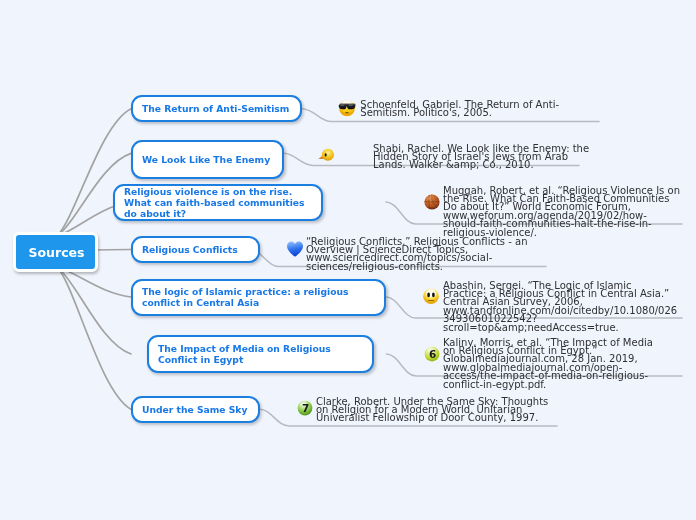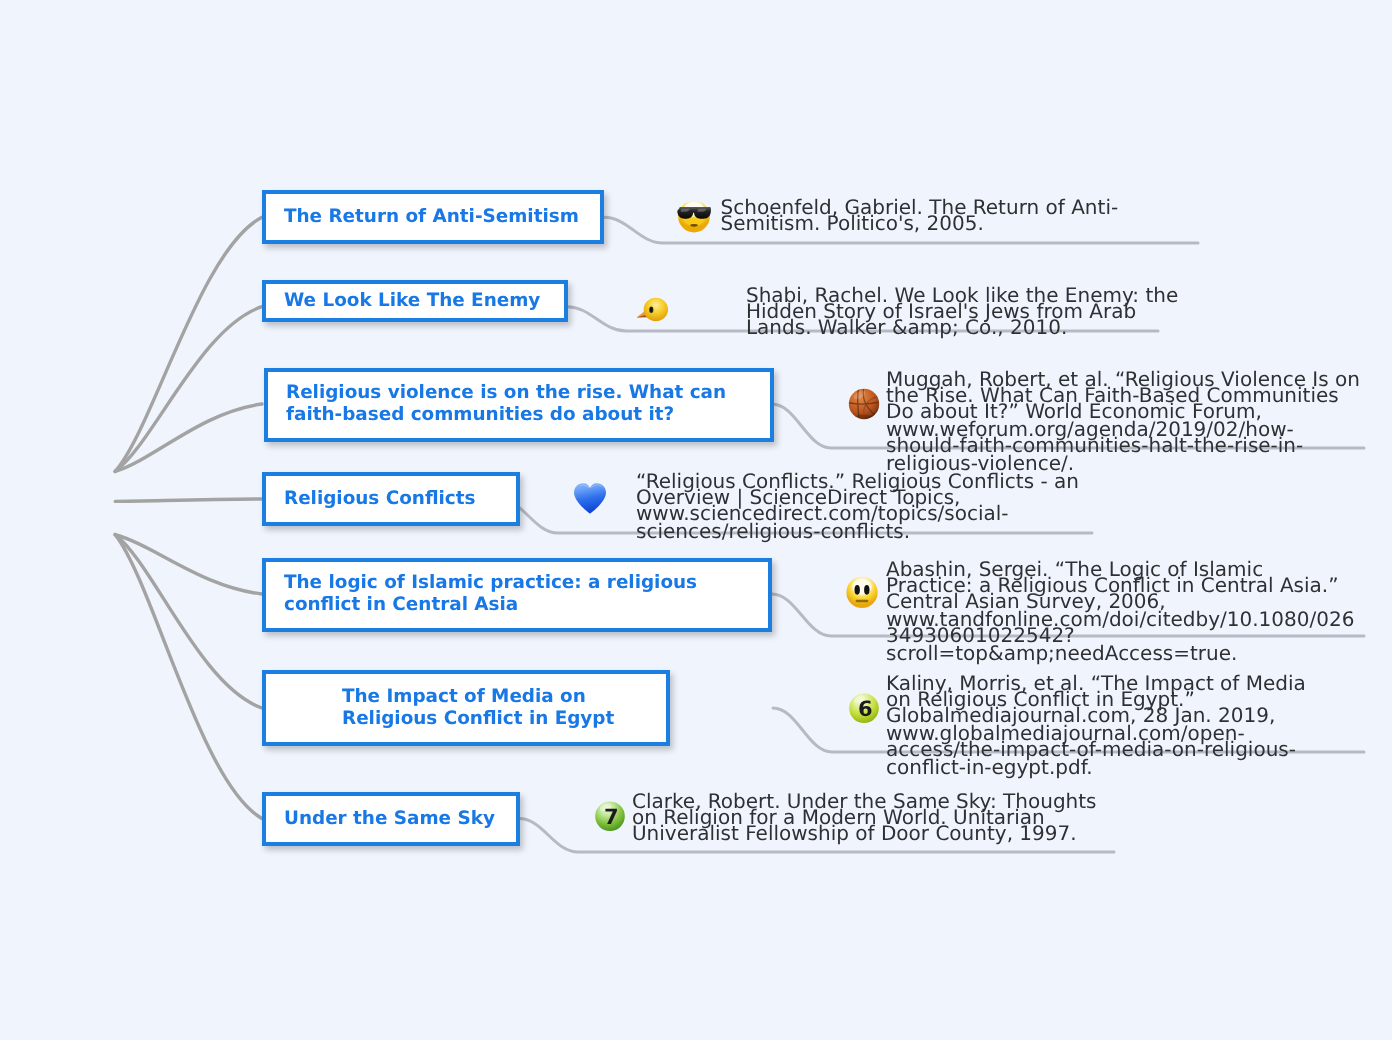--- a/index.html
+++ b/index.html
@@ -3,21 +3,21 @@
 <meta charset="utf-8">
 <style>
   html,body{margin:0;padding:0;}
   body{width:696px;height:520px;background:#f0f4fd;font-family:"DejaVu Sans",sans-serif;overflow:hidden;}
   #root{position:relative;width:696px;height:520px;}
   svg.links{position:absolute;left:0;top:0;width:696px;height:520px;pointer-events:none;}
   .node{position:absolute;box-sizing:border-box;}
   .root-node{background:#1e96ec;border-radius:6px;color:#fff;
      font-weight:bold;font-size:12.5px;display:flex;align-items:center;justify-content:center;
      border:3px solid #fff;box-shadow:1px 2px 3px rgba(0,0,0,.26);}
-  .topic{background:#fff;border:2px solid #1a7fe0;border-radius:0;color:#1878e6;
+  .topic{background:#fff;border:2px solid #1a7fe0;border-radius:11px;color:#1878e6;
      font-weight:bold;font-size:9.2px;display:flex;align-items:center;
      box-shadow:1.5px 2px 3px rgba(0,0,0,.22);line-height:11px;box-sizing:border-box;}
   .topic .lbl{padding-left:9px;padding-right:9px;position:relative;top:0px;}
   .srcrow{position:absolute;display:flex;align-items:flex-start;}
   .srcicon{width:18px;height:18px;flex:0 0 18px;line-height:0;}
   .srctext{font-size:10px;color:#2f3033;line-height:8.4px;}
 </style>
 </head>
 <body>
 
@@ -36,38 +36,41 @@
         <path d="M302,108.65 C314,108.65 319.5,121.5 331.5,121.5 L599,121.5"></path>
         <path d="M283.5,153.35 C295.5,153.35 301,165.5 313,165.5 L579,165.5"></path>
         <path d="M386,202 C398,202 403.5,224 415.5,224 L682,224"></path>
         <path d="M249.5,249.5 C261.5,249.5 267,266.5 279,266.5 L546,266.5"></path>
         <path d="M386,297 C398,297 403.5,318 415.5,318 L682,318"></path>
         <path d="M386.5,354 C398.5,354 404,376 416,376 L682,376"></path>
         <path d="M259.5,409.25 C271.5,409.25 277,426 289,426 L557,426"></path>
       </g>
   </svg>
 
+  <div class="node root-node" style="left:13.3px;top:231.6px;width:85.2px;height:40px;">
+    <span style="position:relative;top:0.9px;left:0.6px;">Sources</span>
+  </div>
 
   <div id="topics">
       <div class="node topic" style="left: 131px; top: 95.4px; width: 171px; height: 26.5px;">
         <span class="lbl">The Return of Anti-Semitism</span>
       </div>
-      <div class="node topic" style="left: 131px; top: 139.9px; width: 152.5px; height: 21px;">
+      <div class="node topic" style="left: 131px; top: 139.9px; width: 152.5px; height: 39px;">
         <span class="lbl">We Look Like The Enemy</span>
       </div>
-      <div class="node topic" style="left: 132px; top: 183.5px; width: 255px; height: 37px;">
+      <div class="node topic" style="left: 113px; top: 183.5px; width: 210px; height: 37px;">
         <span class="lbl">Religious violence is on the rise. What can faith-based communities do about it?</span>
       </div>
       <div class="node topic" style="left: 131px; top: 236px; width: 129px; height: 27px;">
         <span class="lbl">Religious Conflicts</span>
       </div>
       <div class="node topic" style="left: 131px; top: 278.5px; width: 255px; height: 37px;">
         <span class="lbl">The logic of Islamic practice: a religious conflict in Central Asia</span>
       </div>
-      <div class="node topic" style="left: 131px; top: 335px; width: 204px; height: 38px; padding-left: 29px;">
+      <div class="node topic" style="left: 147px; top: 335px; width: 227px; height: 38px;">
         <span class="lbl">The Impact of Media on Religious Conflict in Egypt</span>
       </div>
       <div class="node topic" style="left: 131px; top: 396px; width: 128.5px; height: 26.5px;">
         <span class="lbl">Under the Same Sky</span>
       </div>
     </div>
   <div id="sources">
       <div class="srcrow" style="left: 337.6px; top: 100.5px;">
         <span class="srcicon" style="margin-top: -1.3px;"><svg viewBox="0 0 36 36" width="18" height="18">
         <defs>
@@ -129,21 +132,21 @@
           <path d="M12.4 2.0C11.7 8.4 11.5 13.8 11.8 18.6c.25 5.8 .8 10.4 1.6 15.4" stroke-width="1.4"></path>
           <path d="M1.5 16.4c4.6 1.0 9.2 1.6 13.9 1.7 5.9.1 11.8-.6 17.2-1.8" stroke-width="1.4"></path>
           <path d="M17.6 1.8c-.6 5.2-.3 9.2 .7 12.4 1.6 5.2 5.2 10.2 11.6 15.8" stroke-width="1.2"></path>
           <path d="M34.5 9.4c-5.6 1.6-9.5 3.5-12.2 6.1-2.8 2.7-4.3 6.2-4.7 10.6" stroke-width="1.1" opacity=".55"></path>
         </g>
         <ellipse cx="13.5" cy="9.0" rx="6.6" ry="3.2" fill="#fff" opacity=".14" transform="rotate(-30 13.5 9.0)"></ellipse>
         <ellipse cx="17.2" cy="30.2" rx="6.8" ry="1.6" fill="#2e1407" opacity=".28"></ellipse>
       </svg></span>
         <span class="srctext" style="width: 238px; margin-left: 2.5px;">Muggah, Robert, et al. “Religious Violence Is on the Rise. What Can Faith-Based Communities Do about It?” World Economic Forum, www.weforum.org/agenda/2019/02/how-should-faith-communities-halt-the-rise-in-religious-violence/.</span>
       </div>
-      <div class="srcrow" style="left: 286.2px; top: 237.5px; gap: 12px;">
+      <div class="srcrow" style="left: 286.2px; top: 237.5px;">
         <span class="srcicon" style="margin-top: 2.7px;"><svg viewBox="0 0 36 36" width="18" height="18">
         <defs>
               <linearGradient id="g4" x1="0.1" y1="0" x2="0.32" y2="1">
           <stop offset="0%" stop-color="#89b6fa"></stop>
                 <stop offset="22%" stop-color="#6ba1f7"></stop>
           <stop offset="55%" stop-color="#2f70ec"></stop>
                 <stop offset="100%" stop-color="#0b43d6"></stop>
         </linearGradient>
             </defs>
         <path d="M18 33.6C18 33.6 2.0 22.6 2.0 12.6 2.0 7.2 6.1 3.2 11.1 3.2c3.3 0 5.6 1.9 6.9 4.7 1.3-2.8 3.6-4.7 6.9-4.7 5.0 0 9.1 4.0 9.1 9.4 0 10.0-16.0 21.0-16.0 21.0z" fill="url(#g4)"></path>

